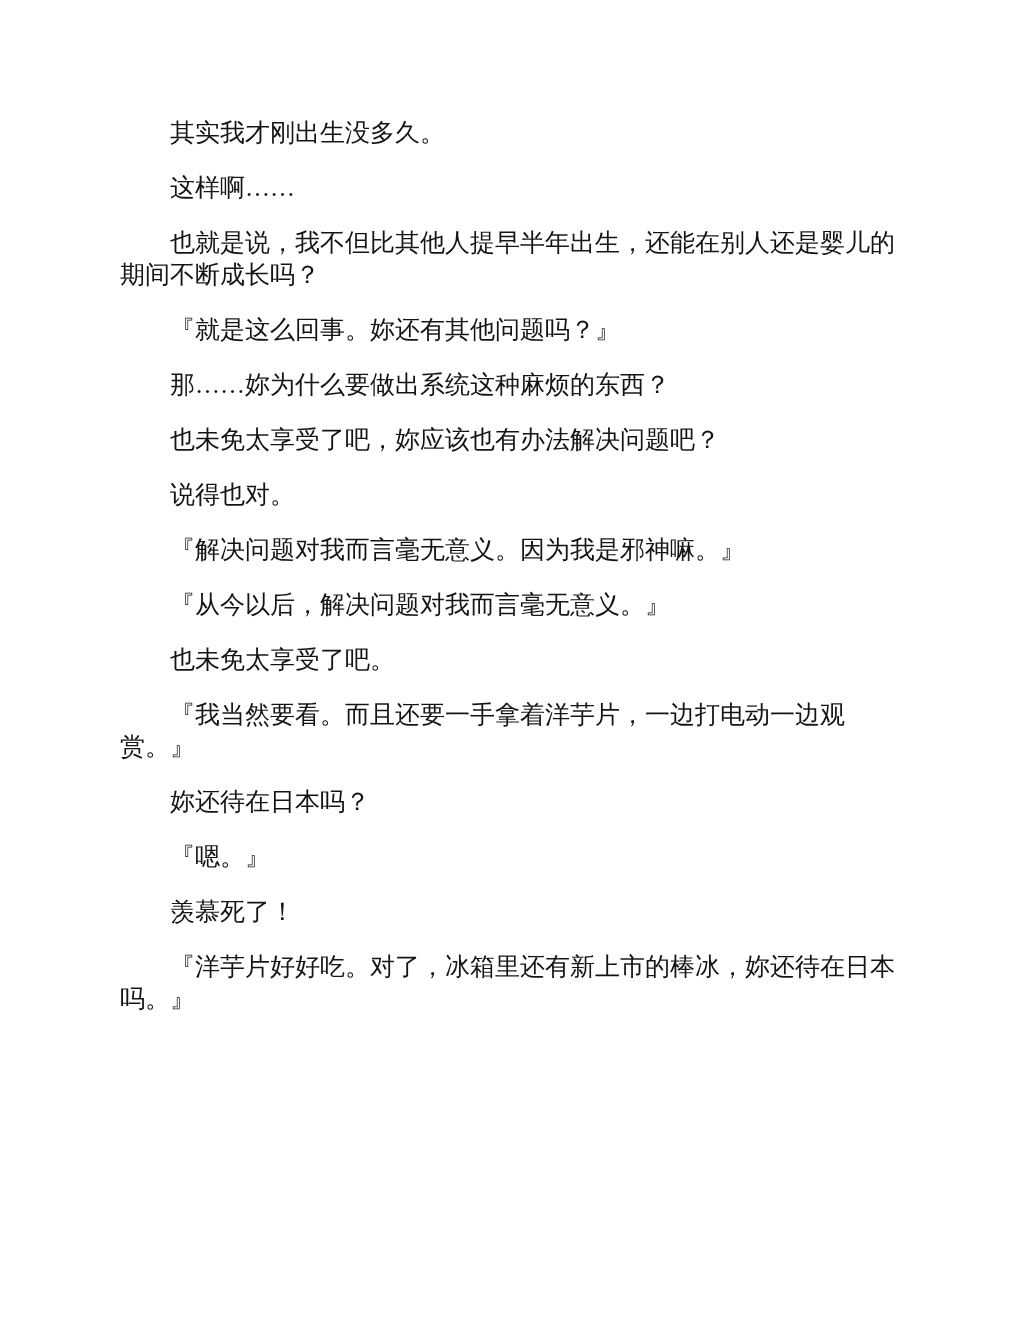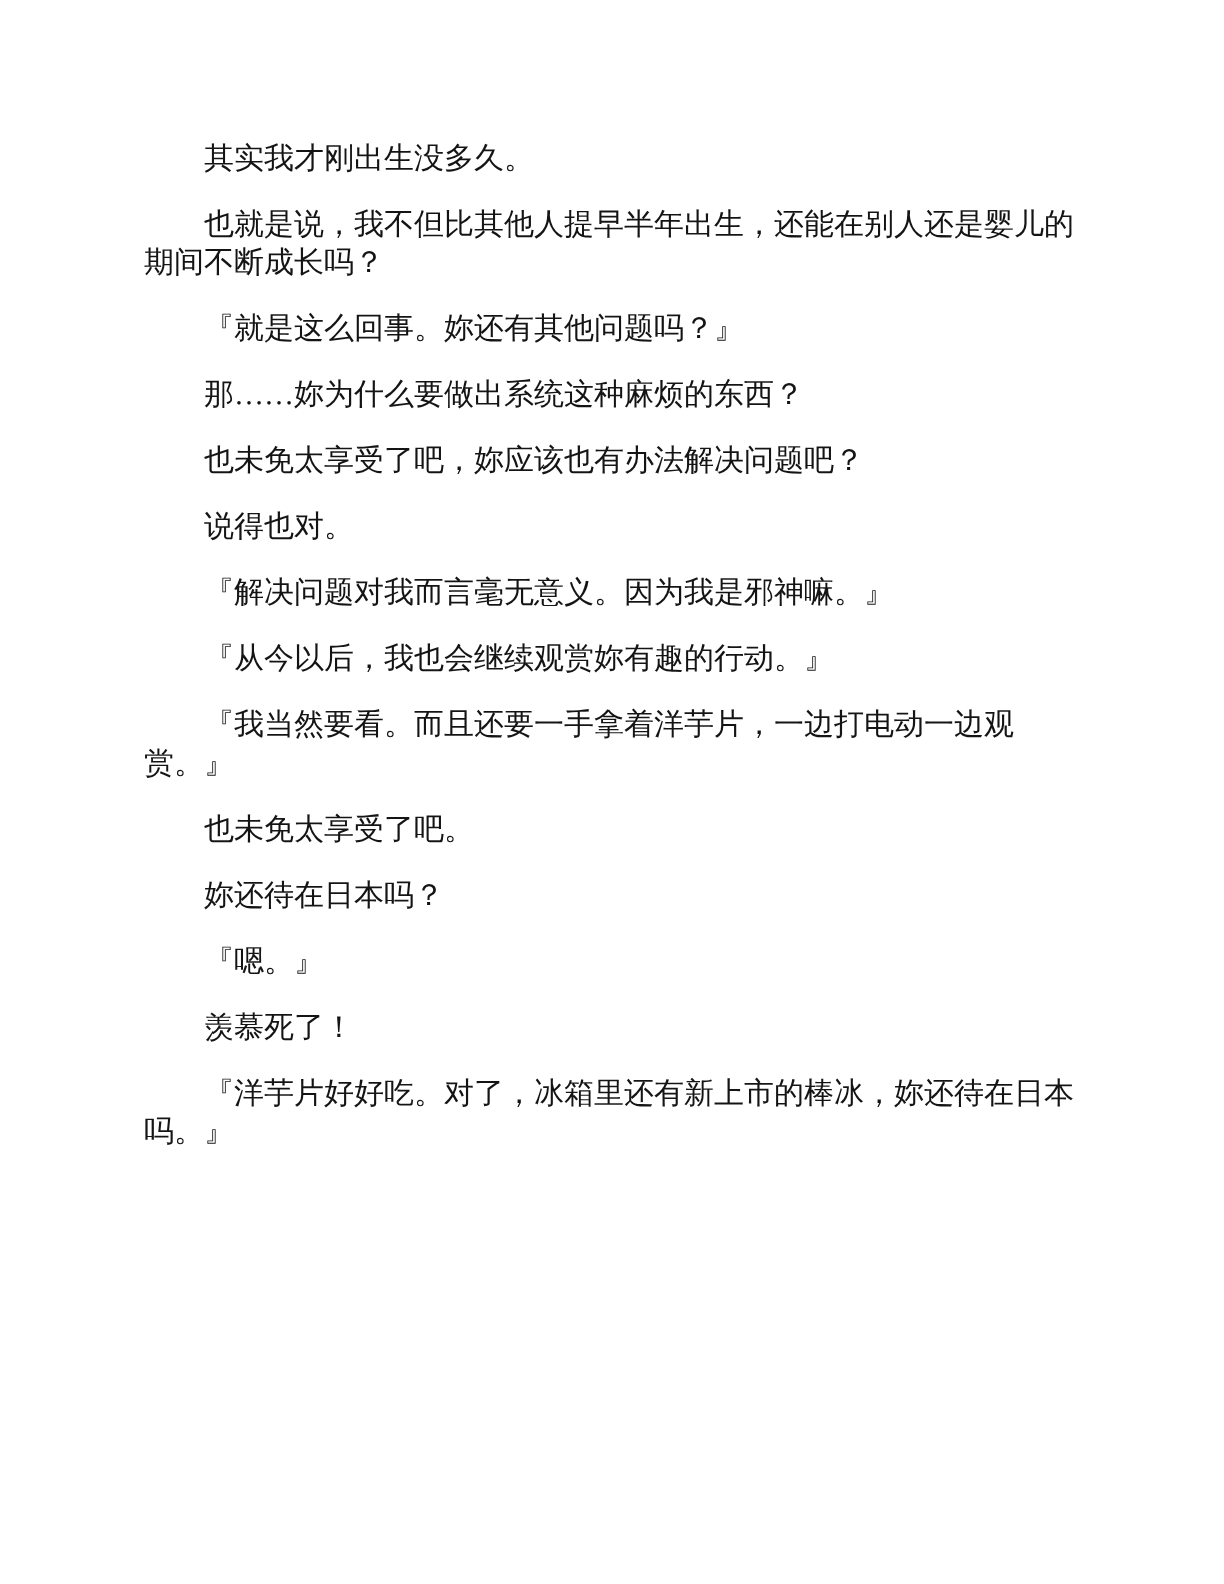--- a/index.html
+++ b/index.html
@@ -34,27 +34,28 @@
     margin: 0 0 23px 0;
     text-indent: 2em;
   }
 </style>
 </head>
 <body>
 
 <div class="page">
   <div class="text-content">
       <p class="para">其实我才刚出生没多久。</p>
+      <p class="para">这样啊……</p>
       <p class="para">也就是说，我不但比其他人提早半年出生，还能在别人还是婴儿的期间不断成长吗？</p>
       <p class="para">『就是这么回事。妳还有其他问题吗？』</p>
       <p class="para">那……妳为什么要做出系统这种麻烦的东西？</p>
       <p class="para">也未免太享受了吧，妳应该也有办法解决问题吧？</p>
       <p class="para">说得也对。</p>
       <p class="para">『解决问题对我而言毫无意义。因为我是邪神嘛。』</p>
-      <p class="para">『从今以后，我也会继续观赏妳有趣的行动。』</p>
+      <p class="para">『从今以后，解决问题对我而言毫无意义。』</p>
+      <p class="para">也未免太享受了吧。</p>
       <p class="para">『我当然要看。而且还要一手拿着洋芋片，一边打电动一边观赏。』</p>
-      <p class="para">也未免太享受了吧。</p>
       <p class="para">妳还待在日本吗？</p>
       <p class="para">『嗯。』</p>
       <p class="para">羡慕死了！</p>
       <p class="para">『洋芋片好好吃。对了，冰箱里还有新上市的棒冰，妳还待在日本吗。』</p>
     </div>
 </div>
 
 </body></html>

